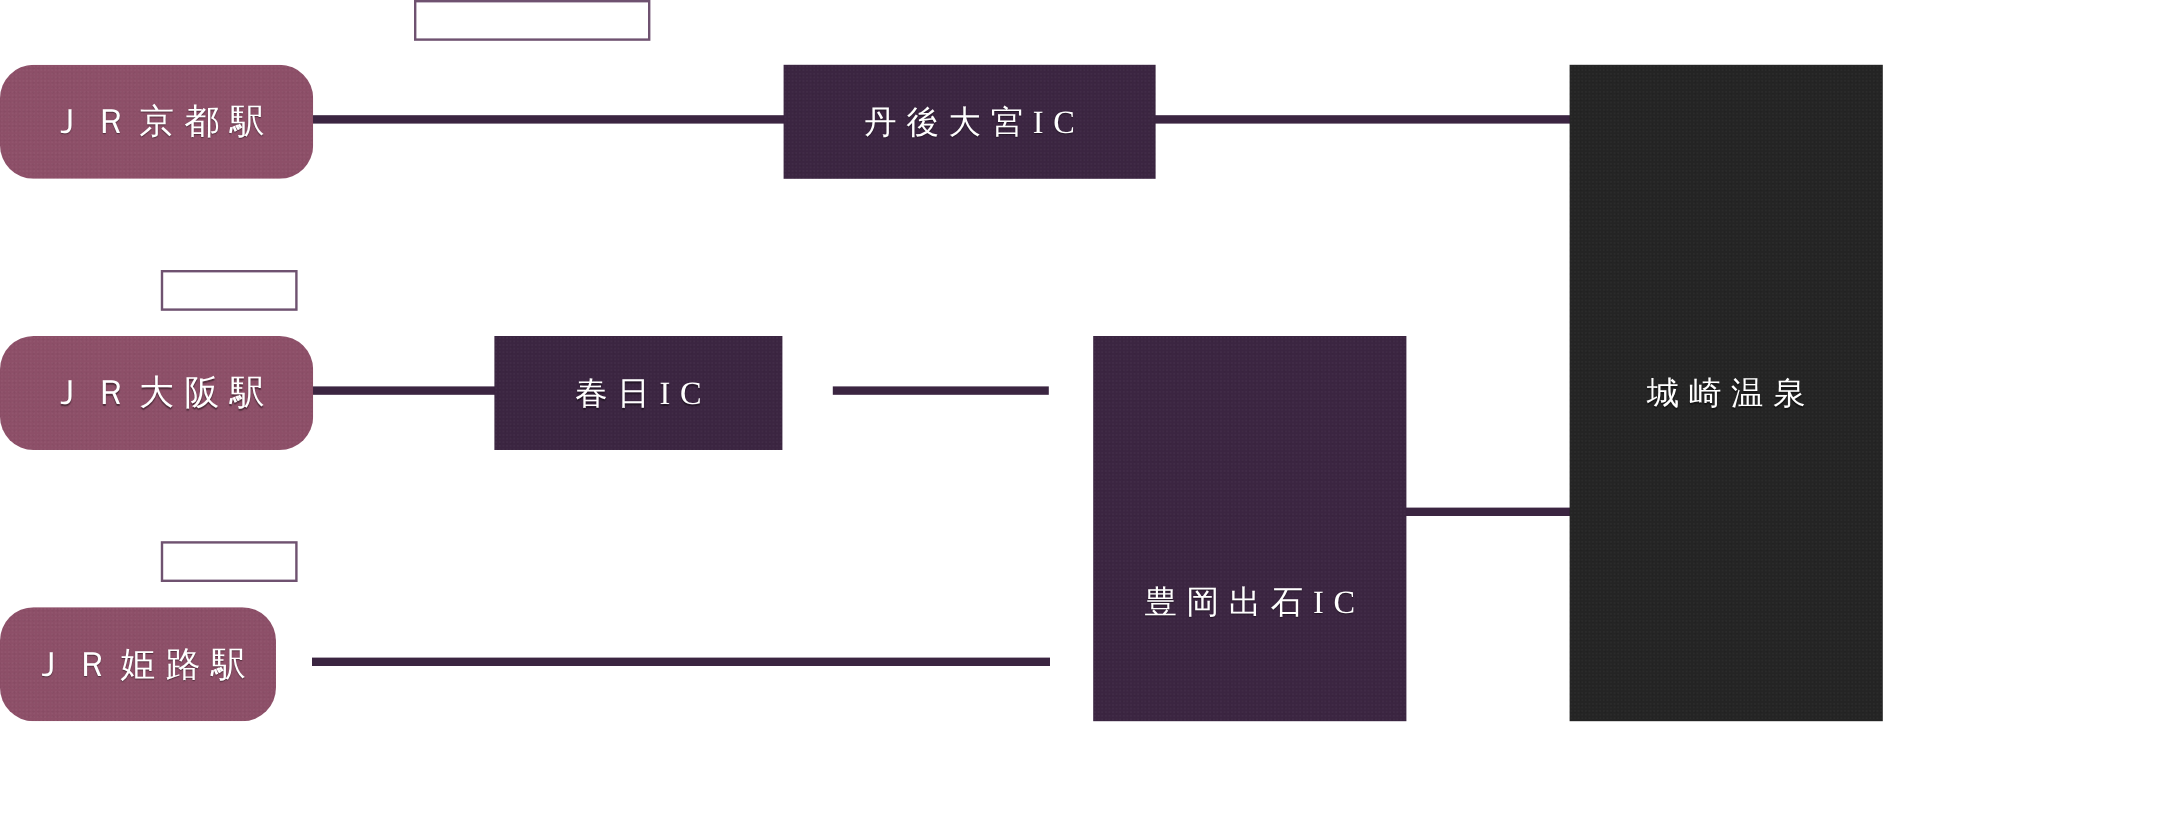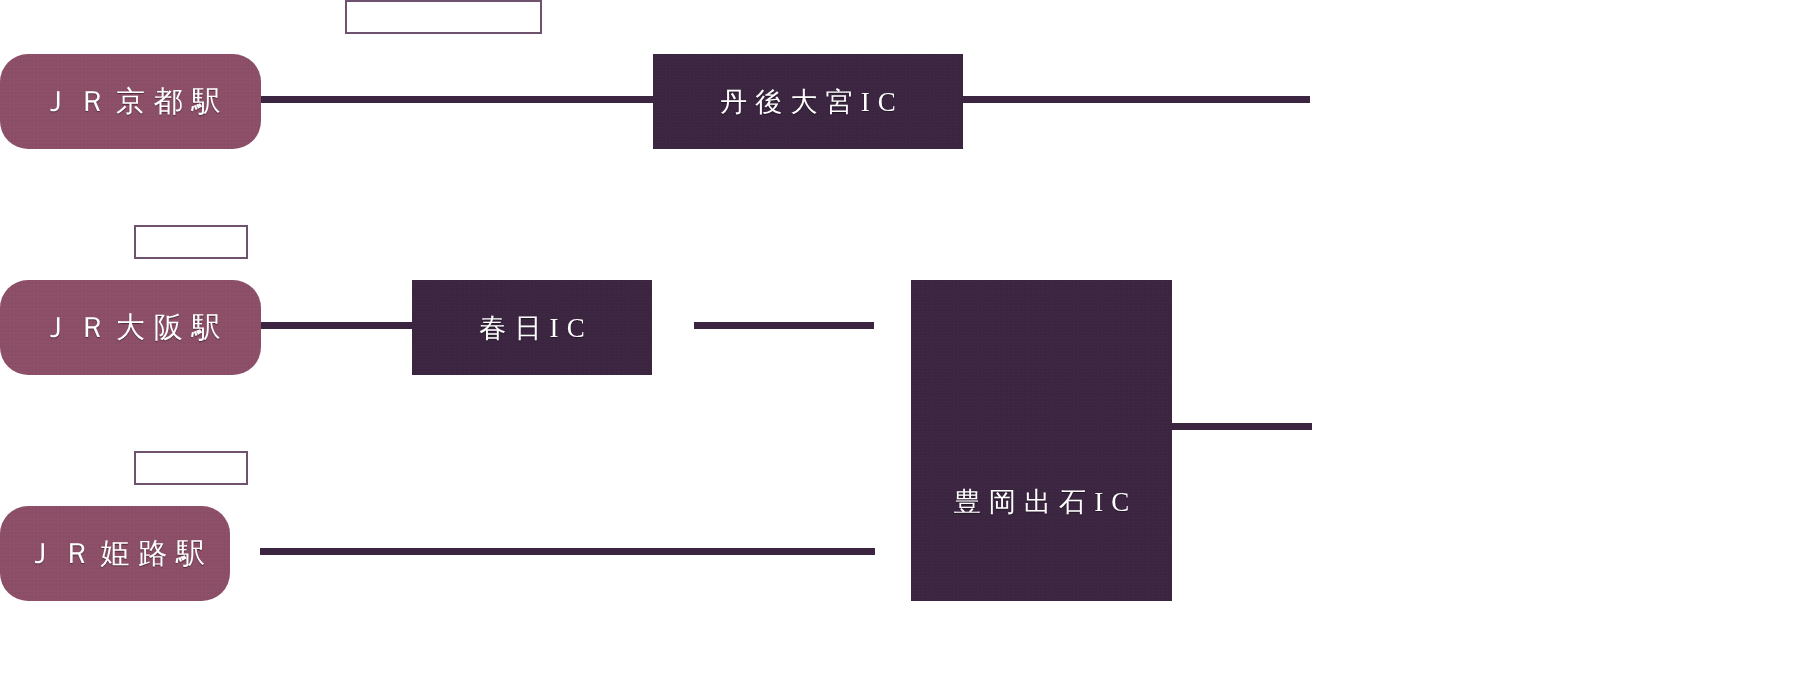--- a/index.html
+++ b/index.html
@@ -117,14 +117,15 @@
   <div class="node station" style="left:0px; top:280px; width:261px; height:95px;">ＪＲ大阪駅</div>
 
   <div class="node station" style="left:0px; top:506px; width:230px; height:95px;">ＪＲ姫路駅</div>
 
   <div class="node ic" style="left:653px; top:54px; width:310px; height:95px;">丹後大宮IC</div>
 
   <div class="node ic" style="left:412px; top:280px; width:240px; height:95px;">春日IC</div>
 
   <div class="node ic" style="left:871px; top:280px; width:261px; height:321px; align-items:center; padding-top:123px;margin-left:40px;">豊岡出石IC</div>
 
+  <div class="node destination" style="left:1308px; top:54px; width:261px; height:547px; padding-top:0px;">城崎温泉</div>
 
 </div>
 
 </body></html>

